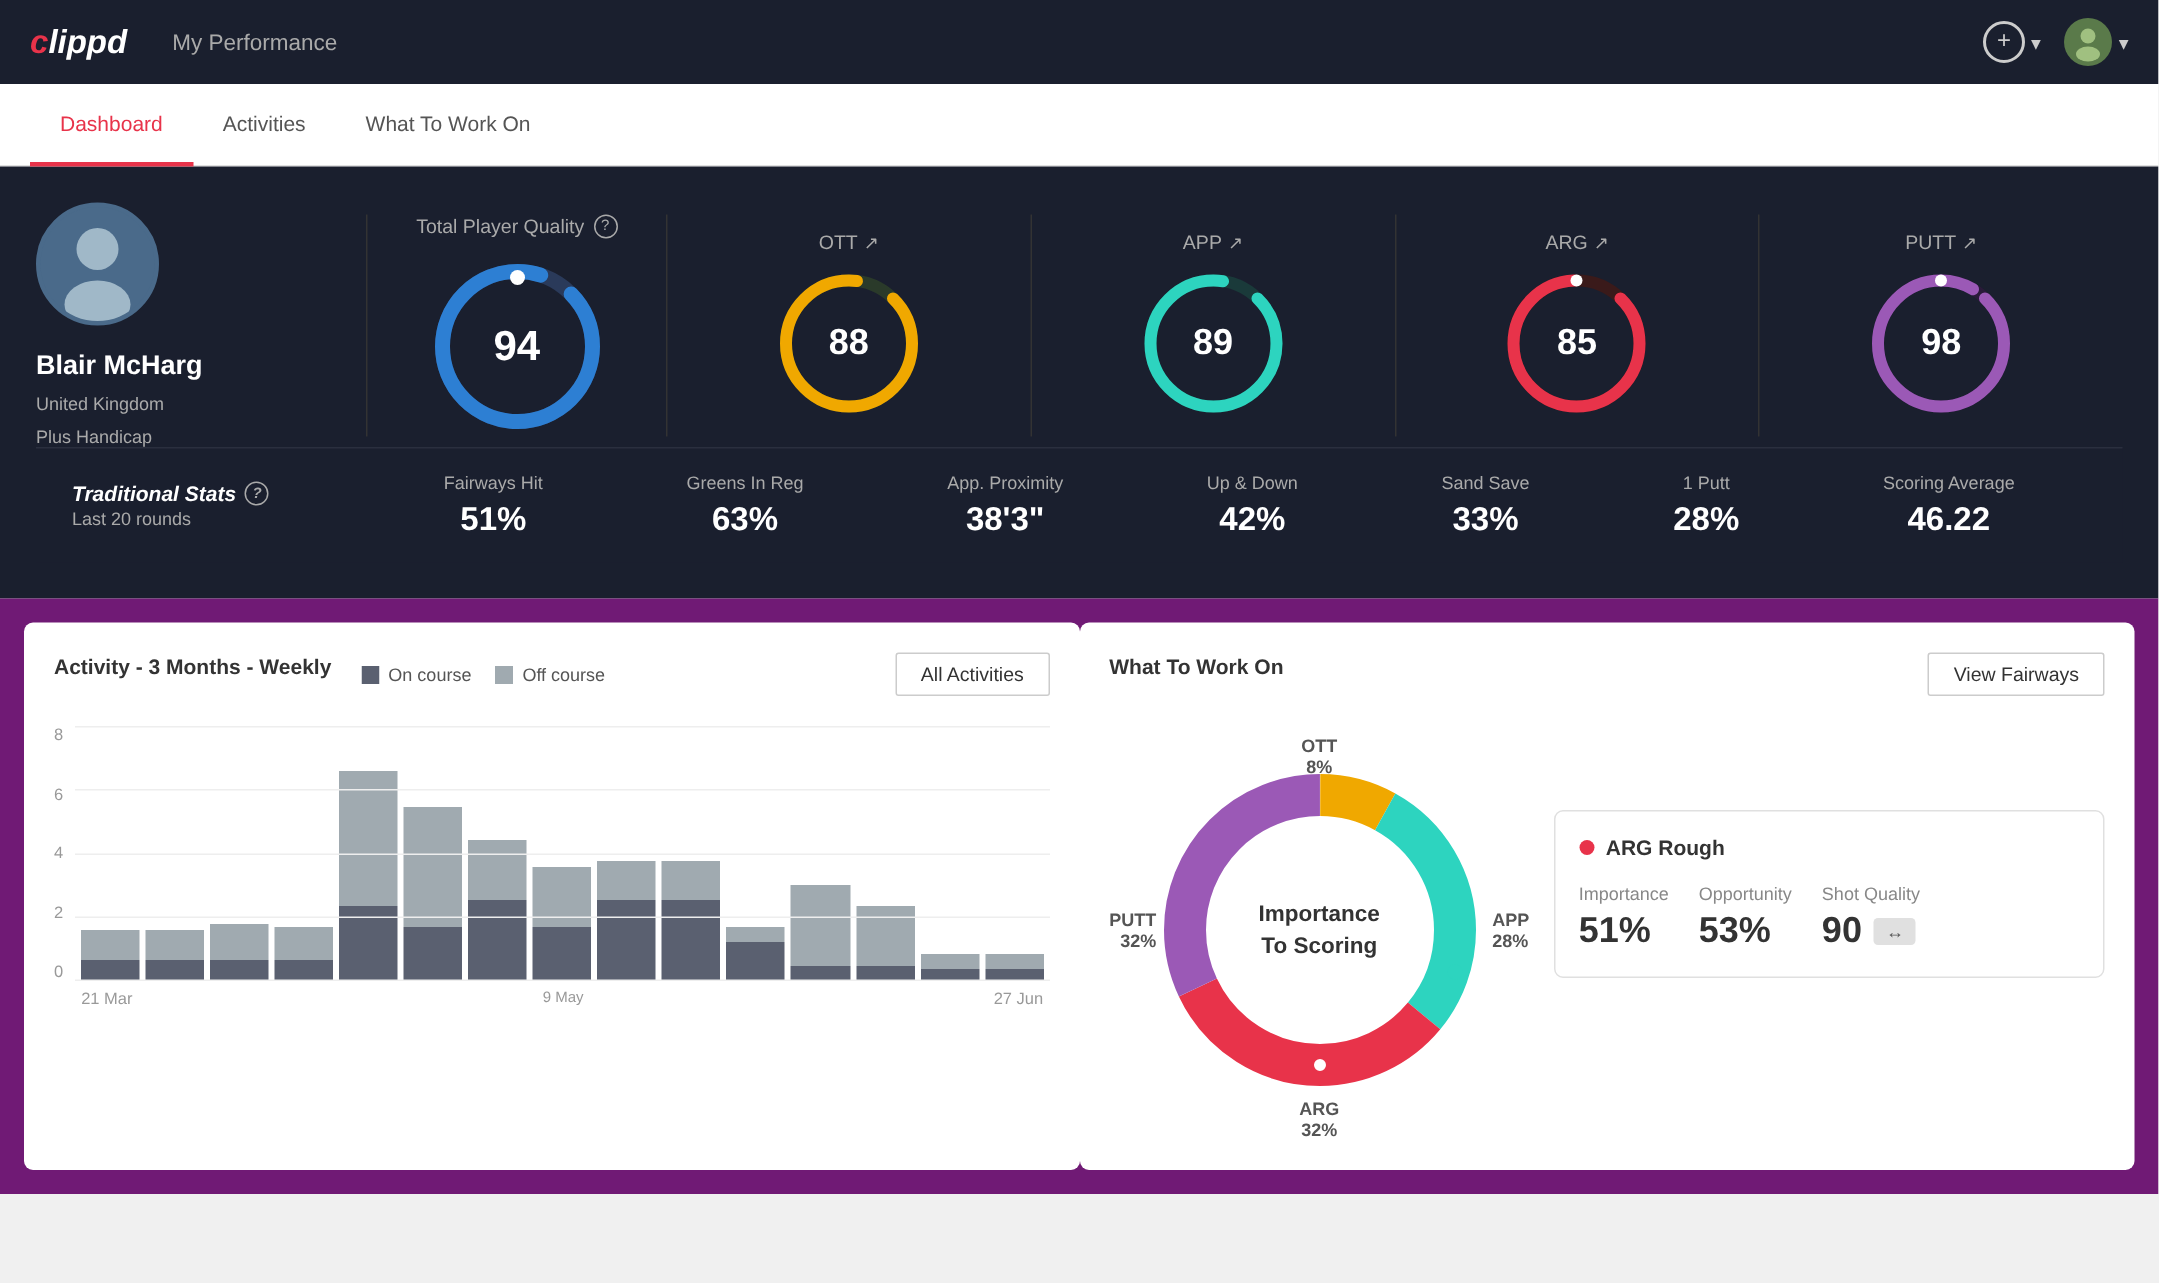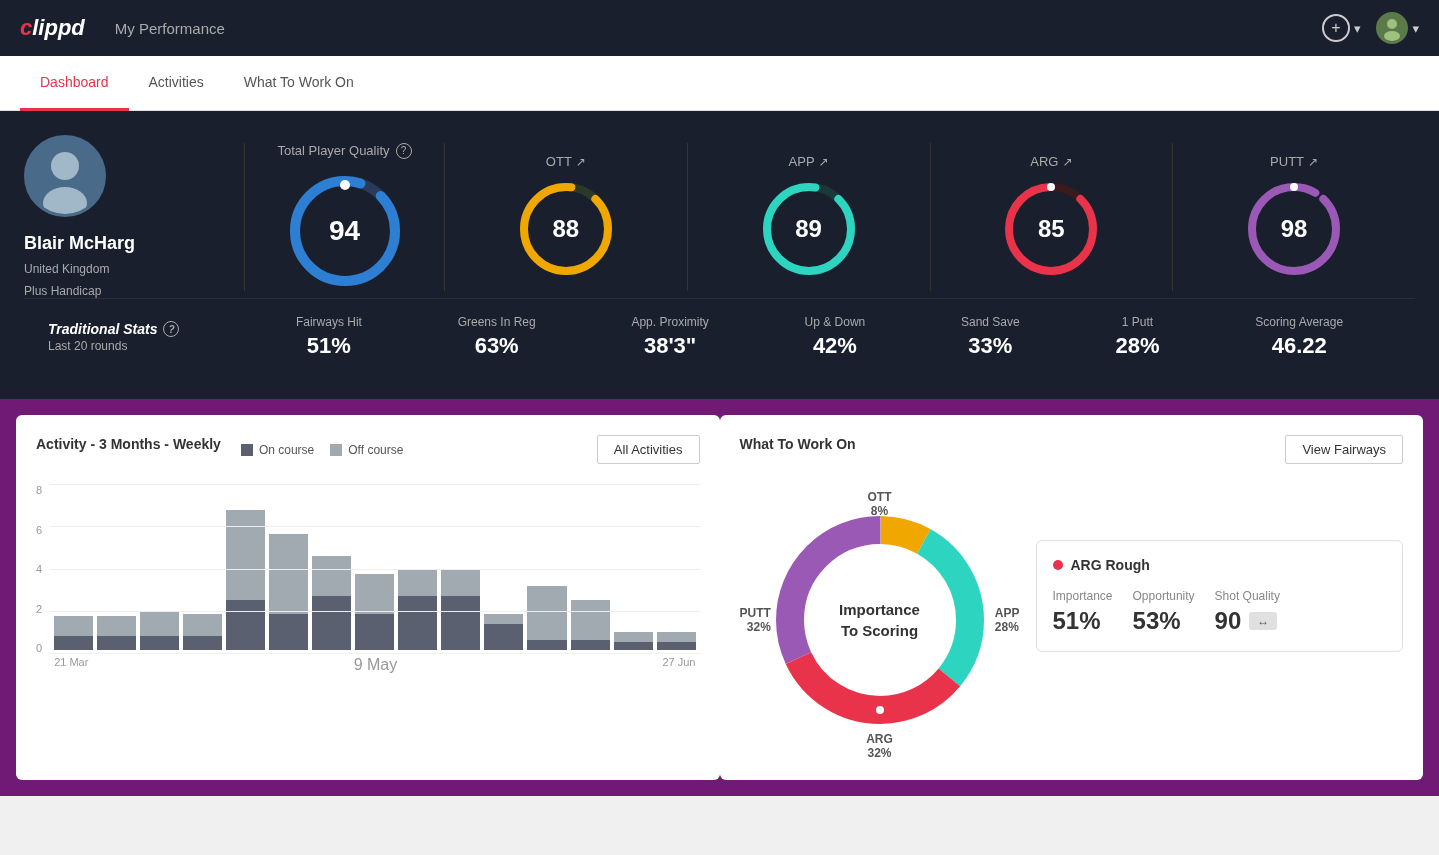--- a/index.html
+++ b/index.html
@@ -697,21 +697,21 @@
             <div class="bar-group">
                 <div class="bar-stack" style="height:100%;justify-content:flex-end;display:flex;flex-direction:column;">
                   <div class="bar-segment bar-off" style="height:10px;"></div>
                   <div class="bar-segment bar-on" style="height:8px;"></div>
                 </div>
               </div>
           </div>
 
           <div style="display:flex; justify-content:space-between; padding:4px 4px 0; margin-top:2px;">
             <span style="font-size:11px;color:#999;">21 Mar</span>
-            <span style="font-size:16px;color:#999;">9 May</span>
+            <span style="font-size:10px;color:#999;">9 May</span>
             <span style="font-size:11px;color:#999;">27 Jun</span>
           </div>
         </div>
       </div>
     </div>
   </div>
 
   <div class="wtwo-card">
     <div class="wtwo-header">
       <div class="card-title">What To Work On</div>

